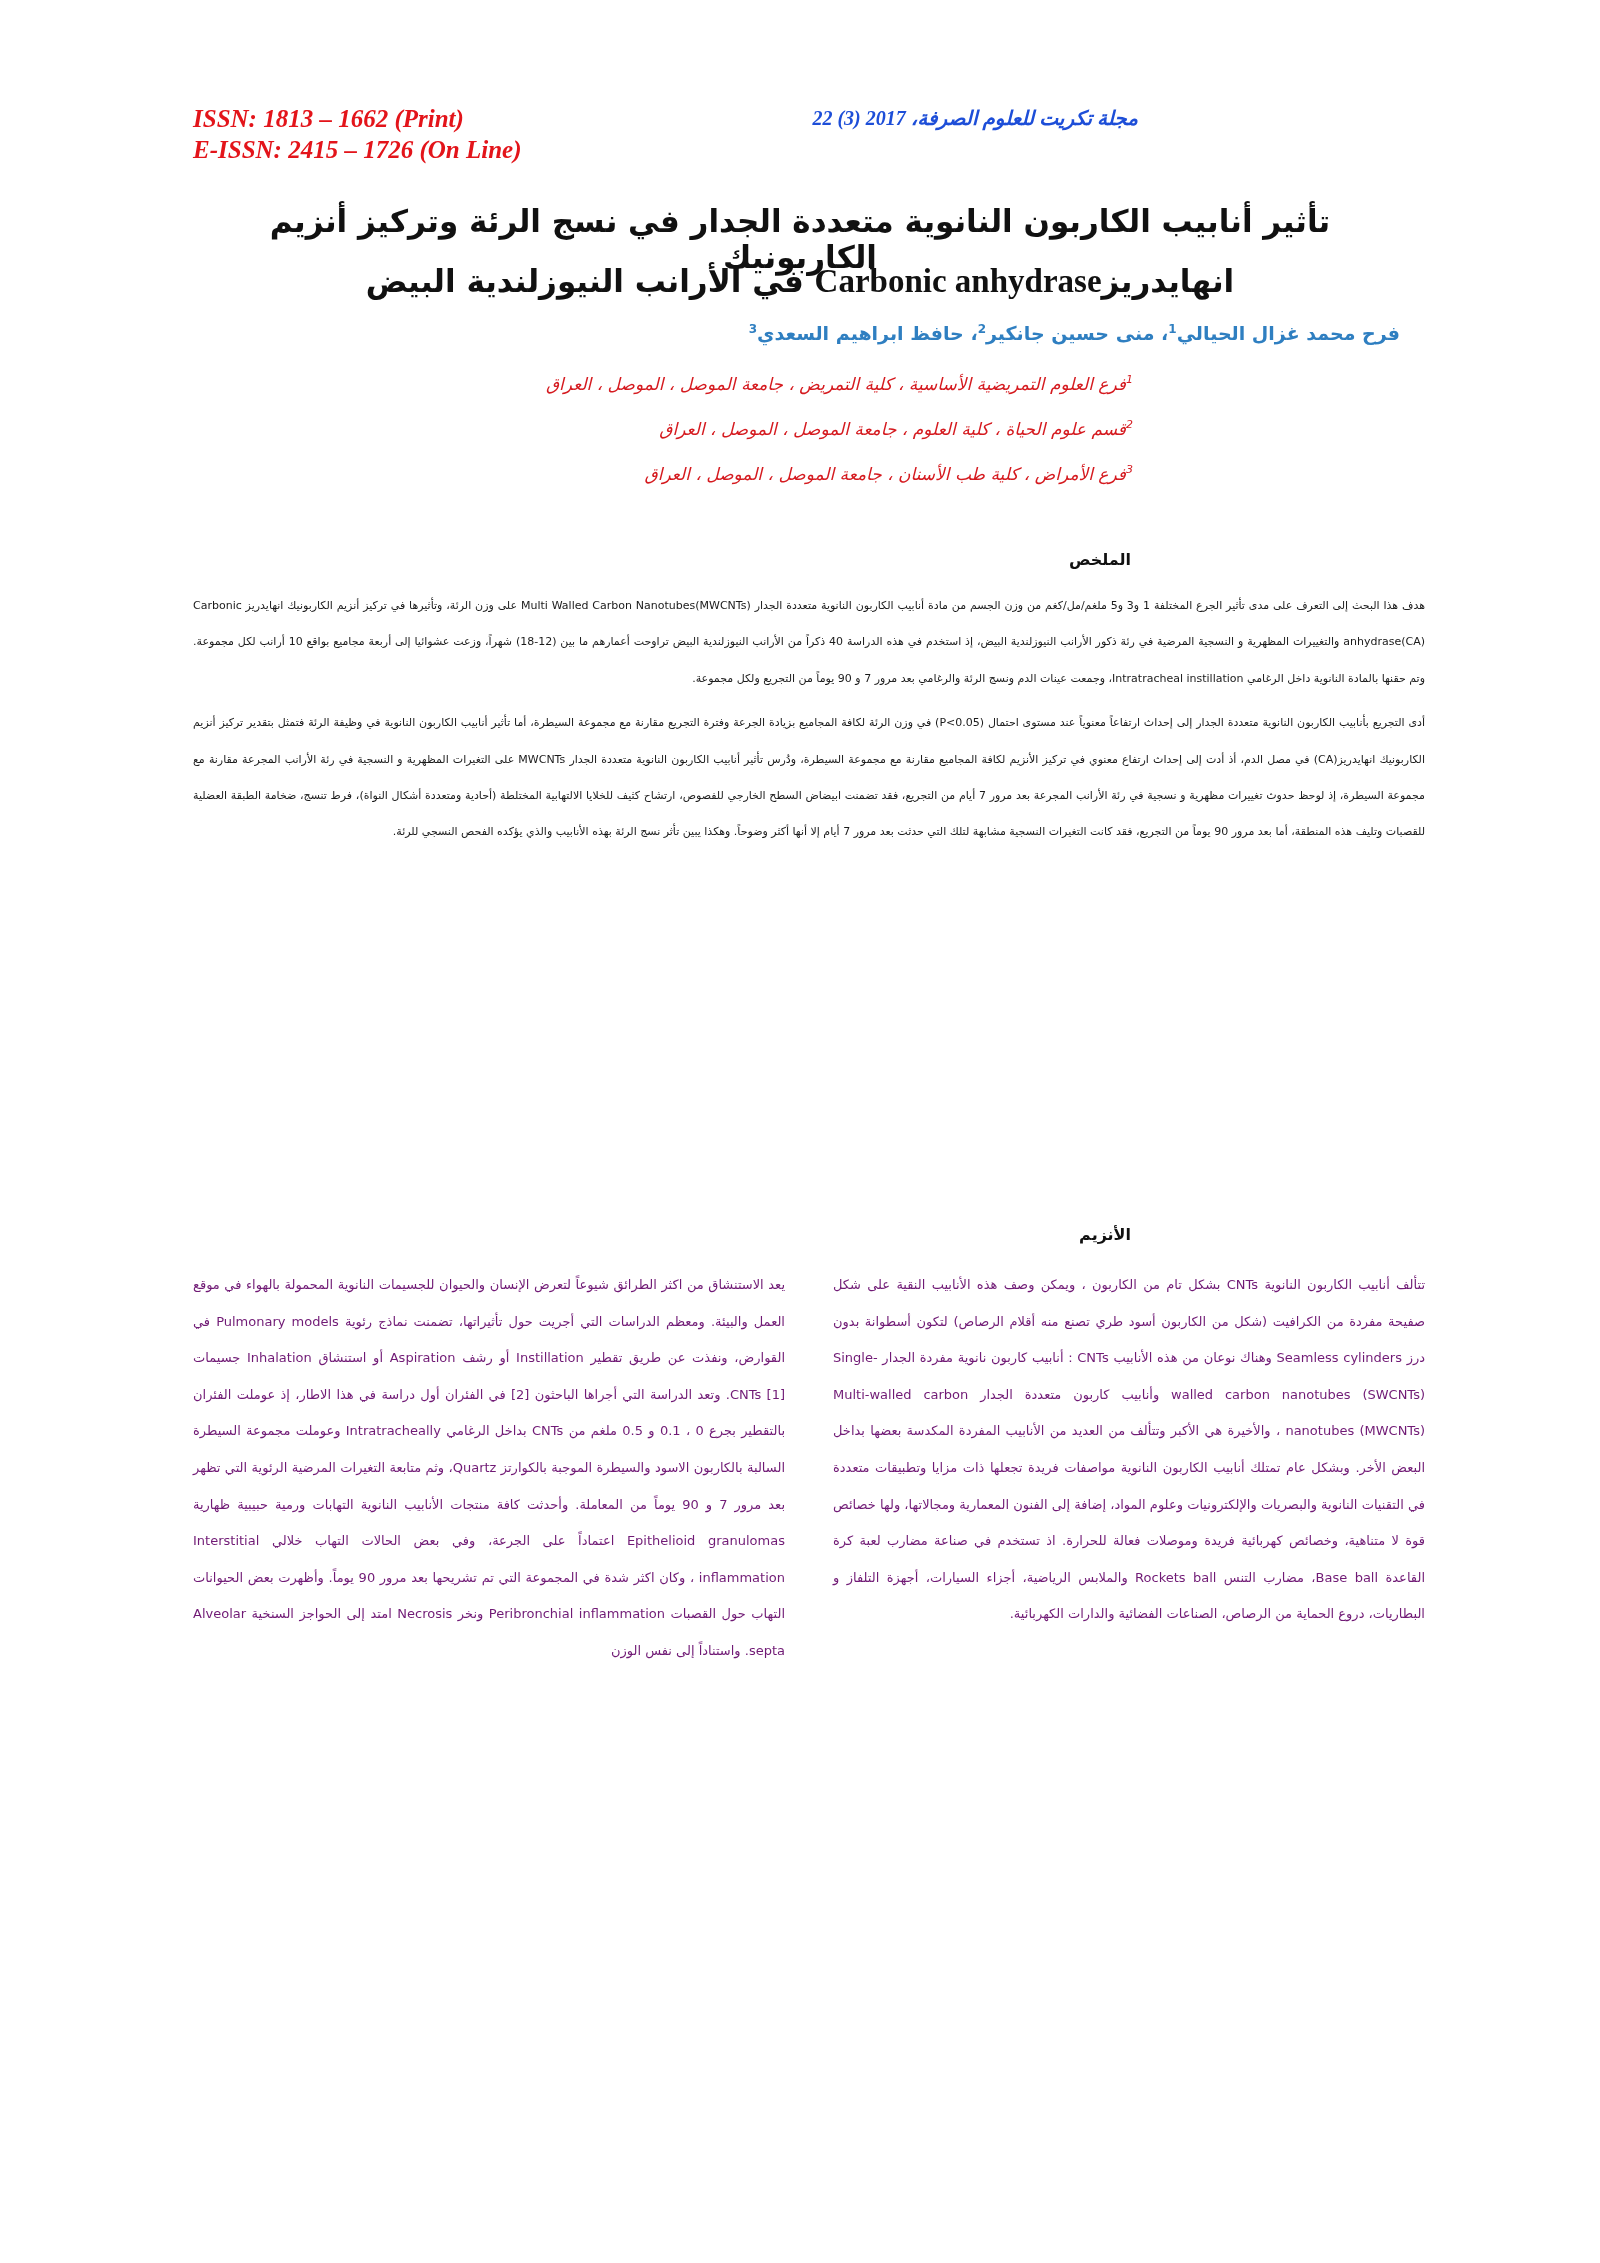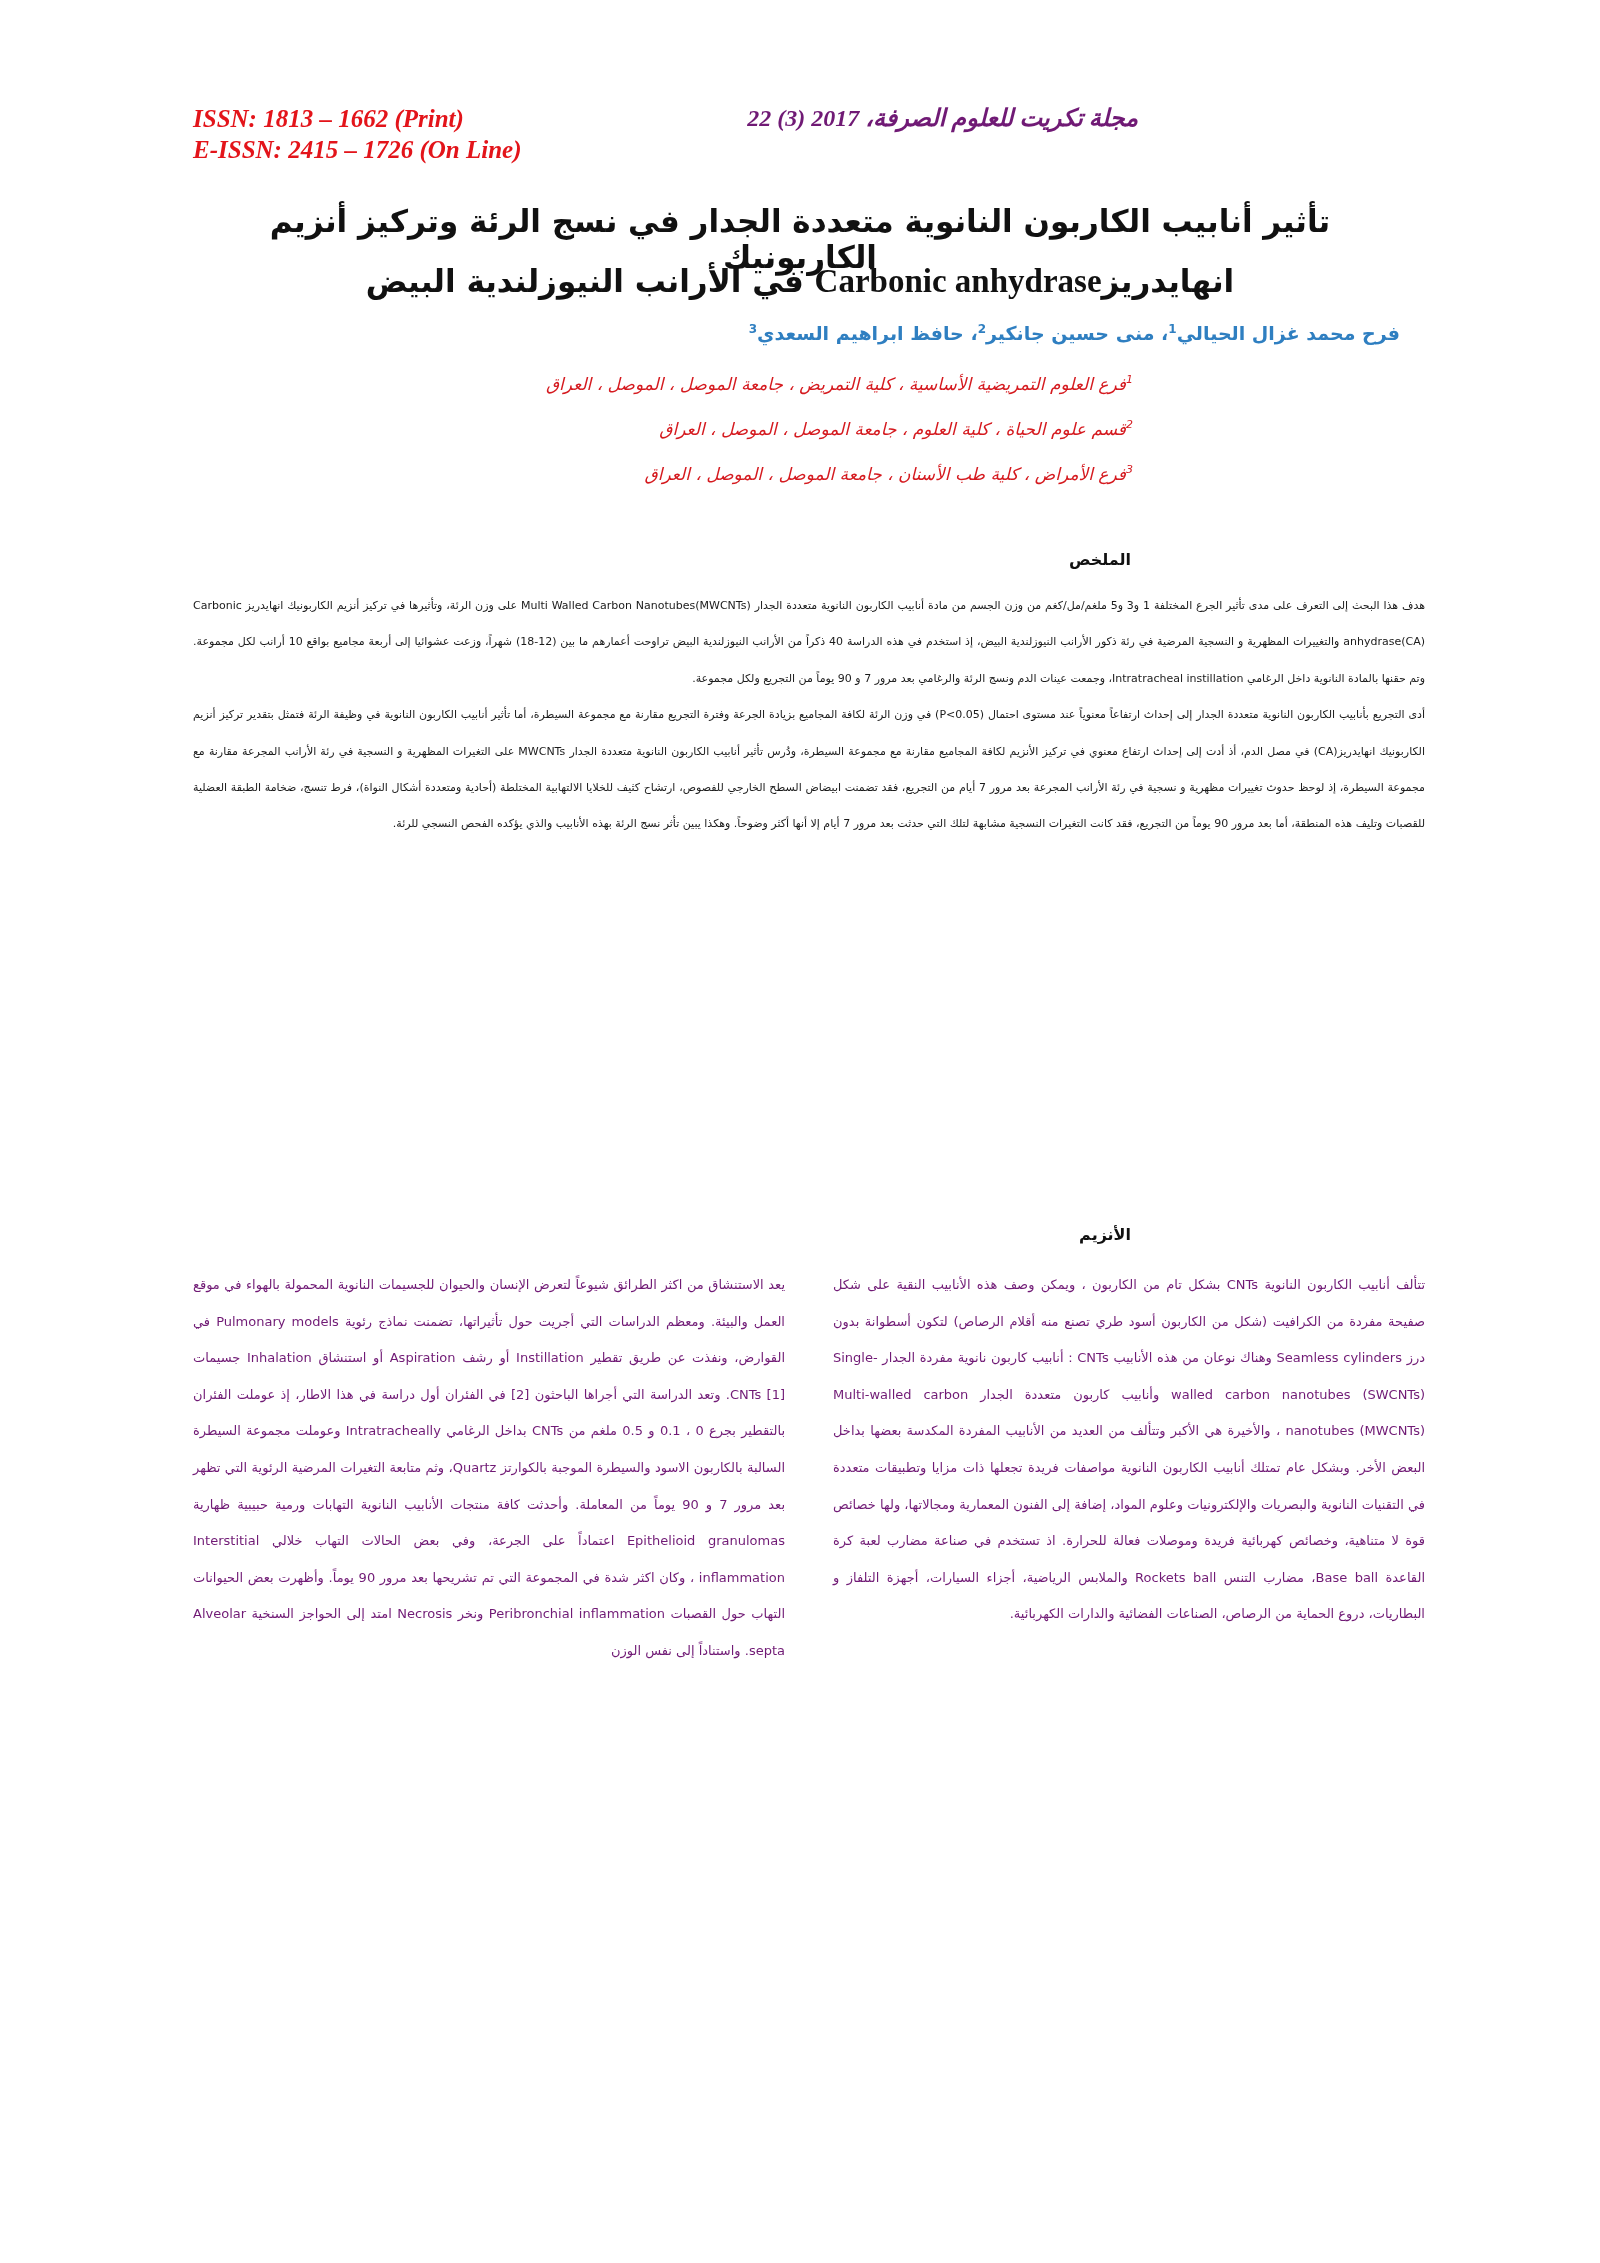--- a/index.html
+++ b/index.html
@@ -38,22 +38,22 @@
     }
     .hdr-right {
       position: absolute;
       right: 170px;
       top: 103px;
       direction: rtl;
       text-align: left;
       font-family: "Liberation Serif", "DejaVu Serif", serif;
       font-weight: bold;
       font-style: italic;
-      color: #701a75;
-      font-size: 24px;
+      color: #1d4ed8;
+      font-size: 20px;
       line-height: 31px;
     }
     .hdr-right .ltr-num { direction: ltr; unicode-bidi: embed; }
 
     
     .title {
       position: absolute;
       left: 200px;
       width: 1200px;
       direction: rtl;
@@ -118,21 +118,21 @@
       top: 588px;
       direction: rtl;
       text-align: justify;
       text-align-last: right;
       font-family: "DejaVu Sans", "Liberation Sans", sans-serif;
       font-size: 11px;
       line-height: 36.4px;
       color: #1a1a1a;
     }
     .abstract p { margin: 0; }
-    .abstract p + p { margin-top: 0; }
+    .abstract p + p { margin-top: 8px; }
 
     .col {
       position: absolute;
       top: 1267px;
       width: 592px;
       direction: rtl;
       text-align: justify;
       text-align-last: right;
       font-family: "DejaVu Sans", "Liberation Sans", sans-serif;
       font-size: 13px;

